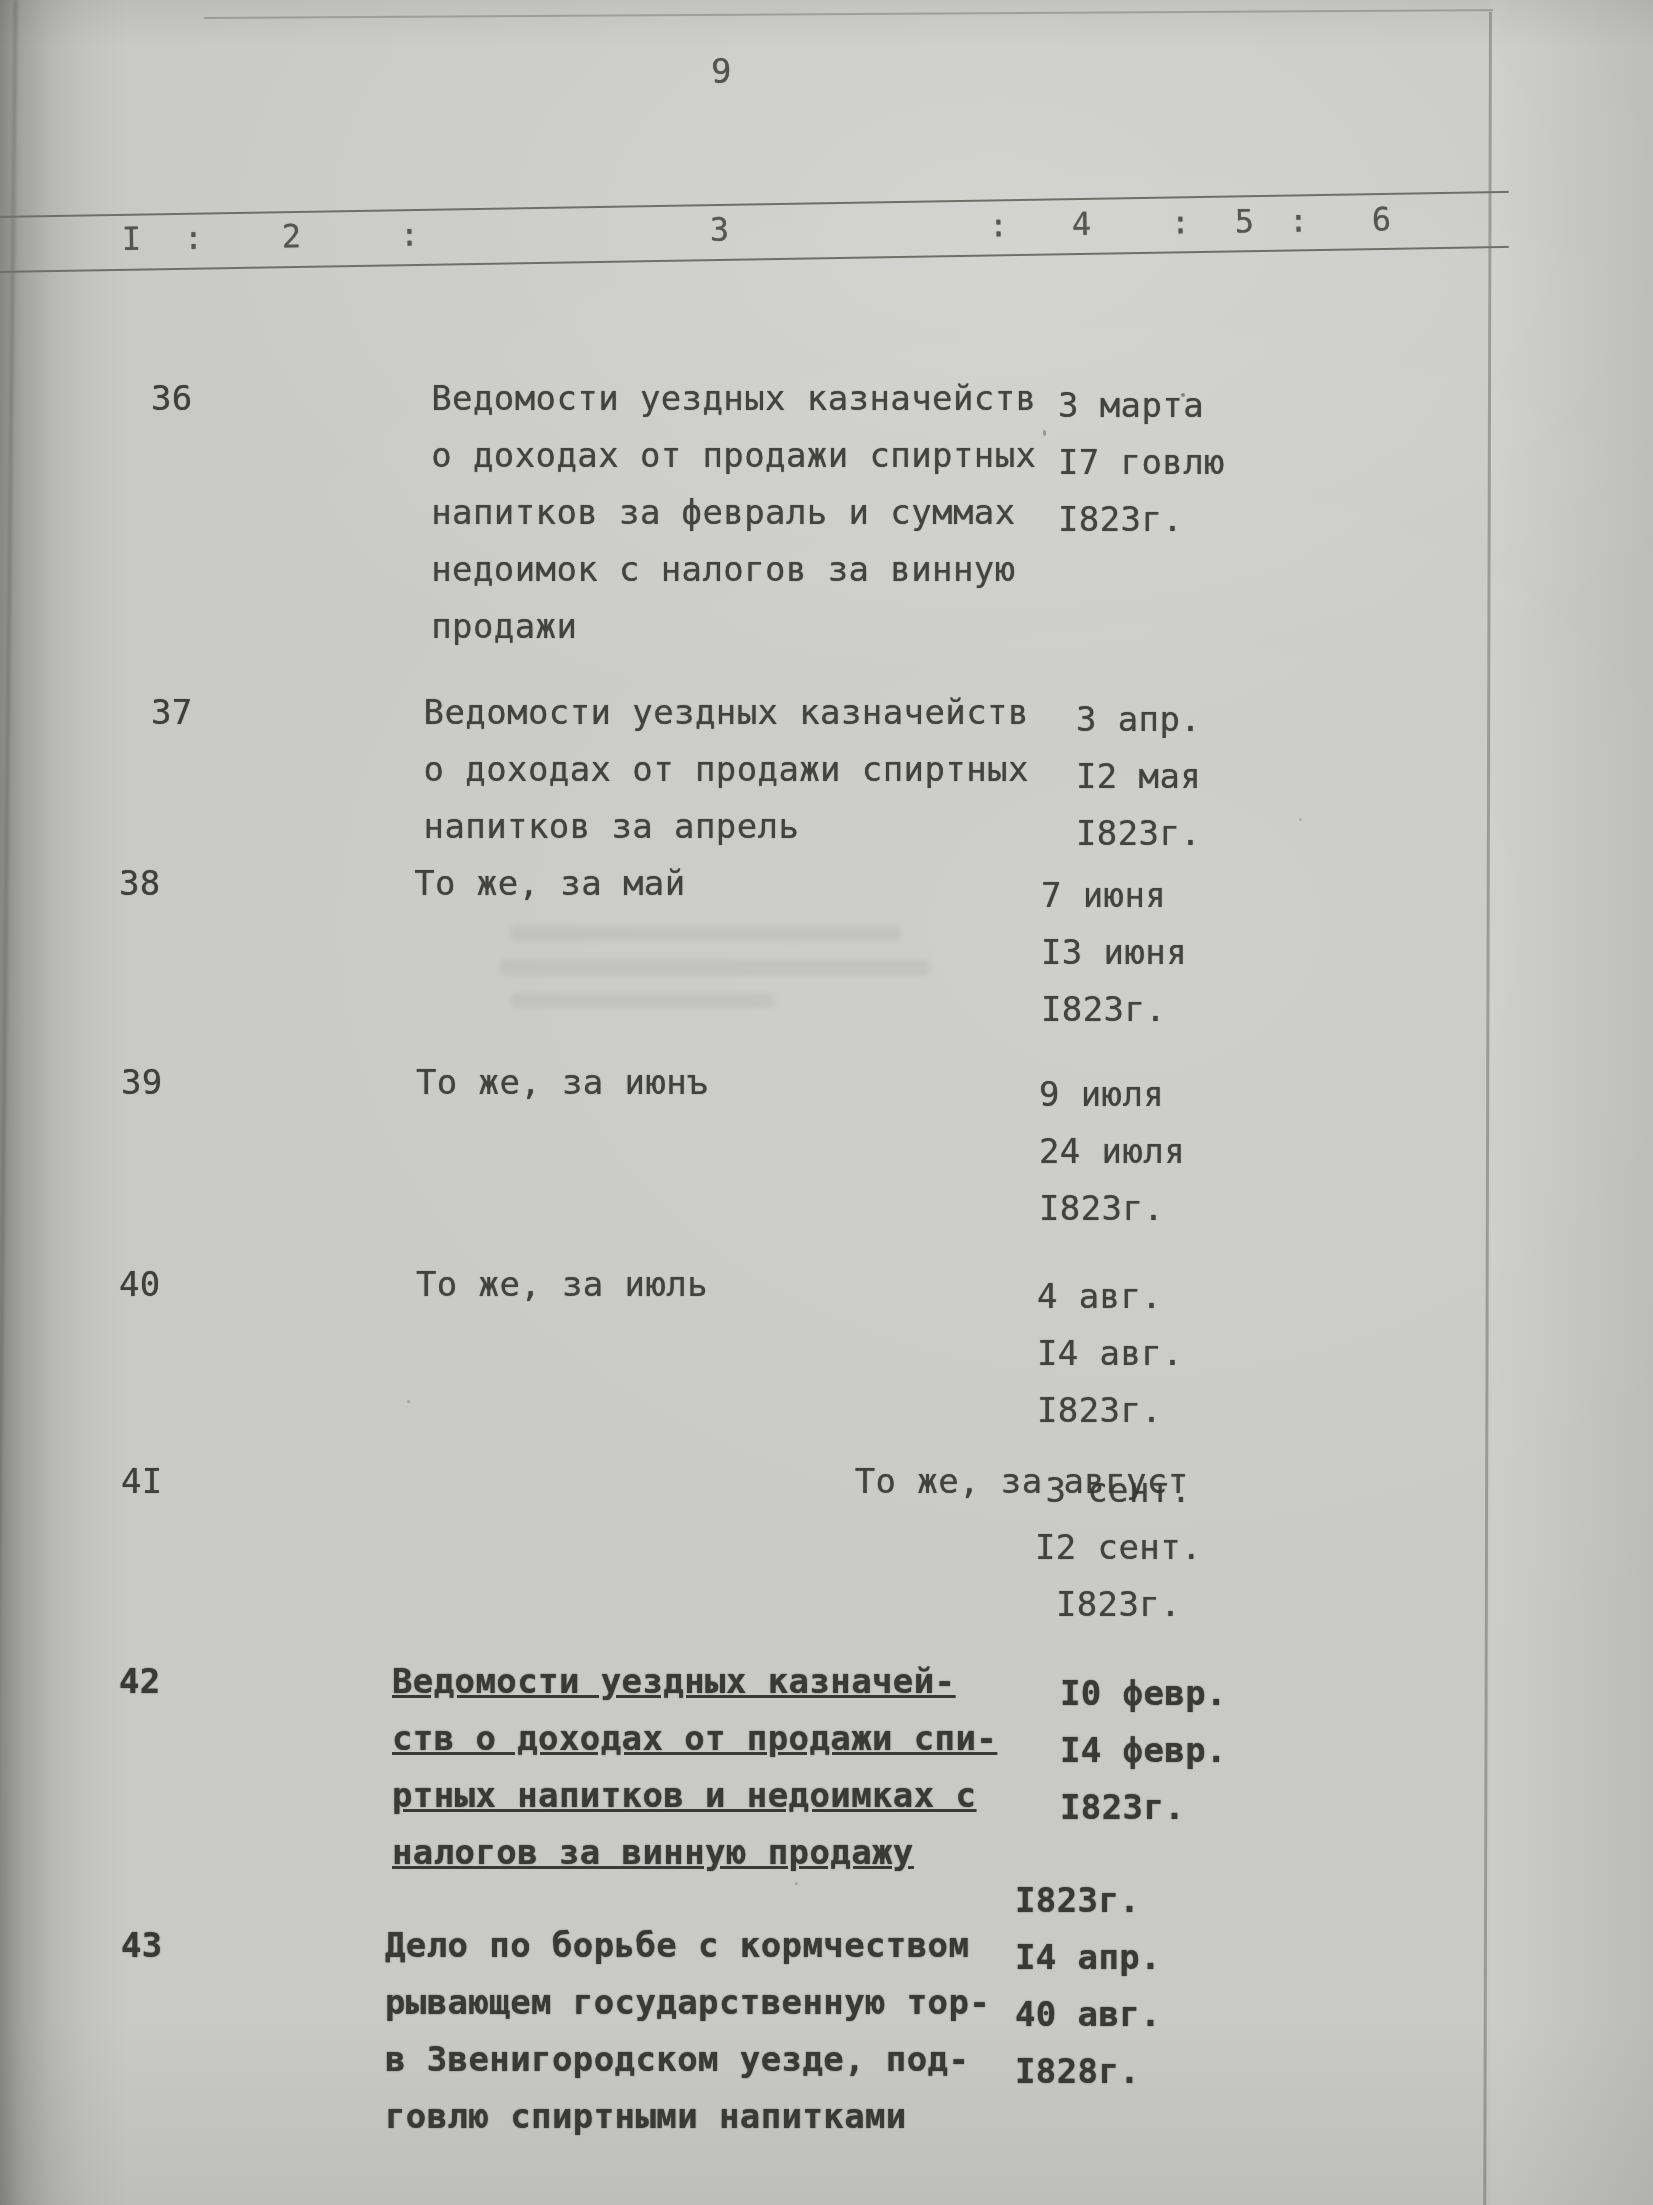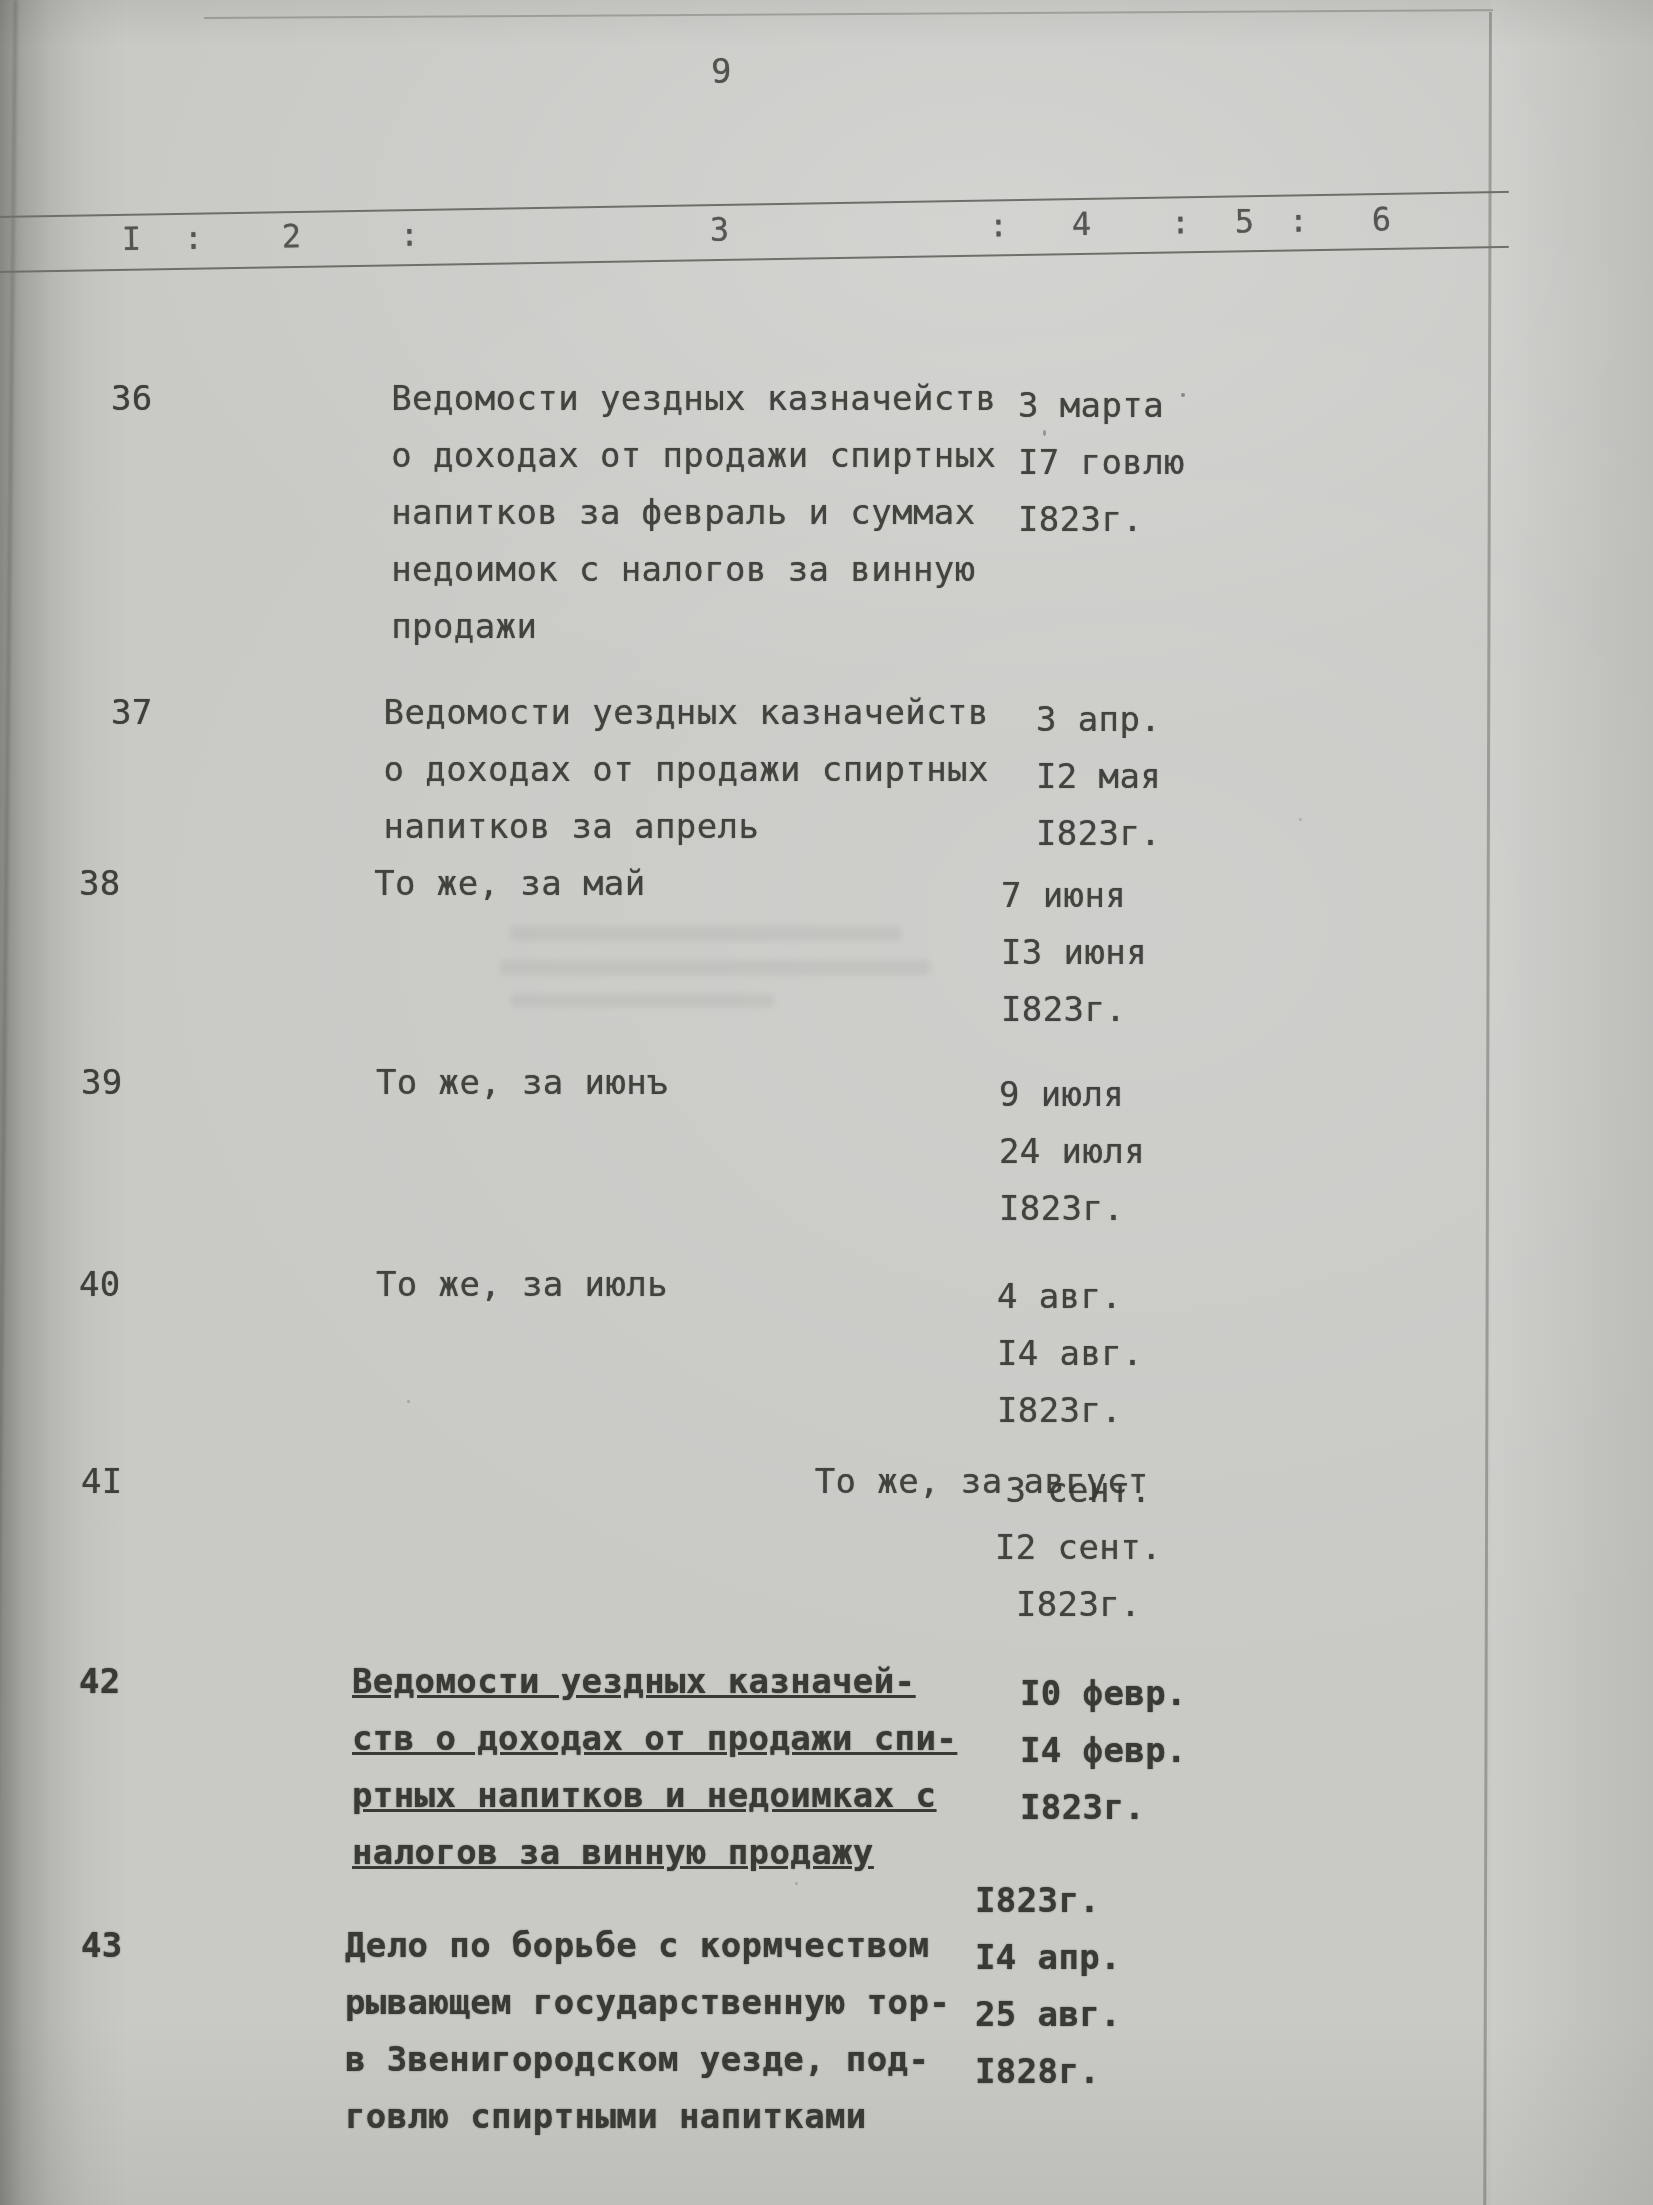--- a/index.html
+++ b/index.html
@@ -61,21 +61,21 @@
   .header-cell{
     position:absolute;top:0;
     font-size:32px;line-height:34px;letter-spacing:0.4px;
     opacity:.78;text-shadow:0 0 1px rgba(52,52,49,.75);
   }
   .page-number{
     position:absolute;left:711px;top:51px;
     font-size:34px;opacity:.8;text-shadow:0 0 1px rgba(52,52,49,.7);
   }
   
-  .entries{position:absolute;left:0;top:370px;width:1590px;}
+  .entries{position:absolute;left:0;top:370px;width:1590px;padding-left:40px;}
   .entry{position:relative;padding-left:381px;}
   .entry-number{
     position:absolute;top:0;
     font-size:34px;line-height:57px;letter-spacing:0.4px;
     text-shadow:0 0 1px rgba(52,52,49,.8);opacity:.92;
   }
   .desc{font-size:34px;line-height:57px;letter-spacing:0.4px;
     text-shadow:0 0 1.1px rgba(52,52,49,.8);opacity:.9;white-space:nowrap;}
   .dates{position:absolute;font-size:34px;line-height:57px;letter-spacing:0.4px;
     text-shadow:0 0 1.1px rgba(52,52,49,.8);opacity:.9;white-space:nowrap;}
@@ -207,21 +207,21 @@
         <div class="entry-number" style="left: 81px;">43</div>
         <div class="desc" style="margin-left: -36px;">
           <div class="desc-line">Дело по борьбе с кормчеством</div>
           <div class="desc-line">рывающем государственную тор-</div>
           <div class="desc-line">в Звенигородском уезде, под-</div>
           <div class="desc-line">говлю спиртными напитками</div>
         </div>
         <div class="dates" style="left: 975px; top: -45px;">
           <div class="date-line">I823г.</div>
           <div class="date-line">I4 апр.</div>
-          <div class="date-line">25 авг.</div>
+          <div class="date-line">40 авг.</div>
           <div class="date-line">I828г.</div>
         </div>
       </div>
     </div>
 
   <div class="ghost" style="left:510px;top:926px;width:391px;height:14.5px;"></div>
   <div class="ghost" style="left:500px;top:960px;width:430px;height:14.5px;"></div>
   <div class="ghost" style="left:510px;top:994px;width:264px;height:12.8px;"></div>
 
   <div class="speck" style="left:1181px;top:393px;width:4.3px;height:4.3px;opacity:.55;"></div>

